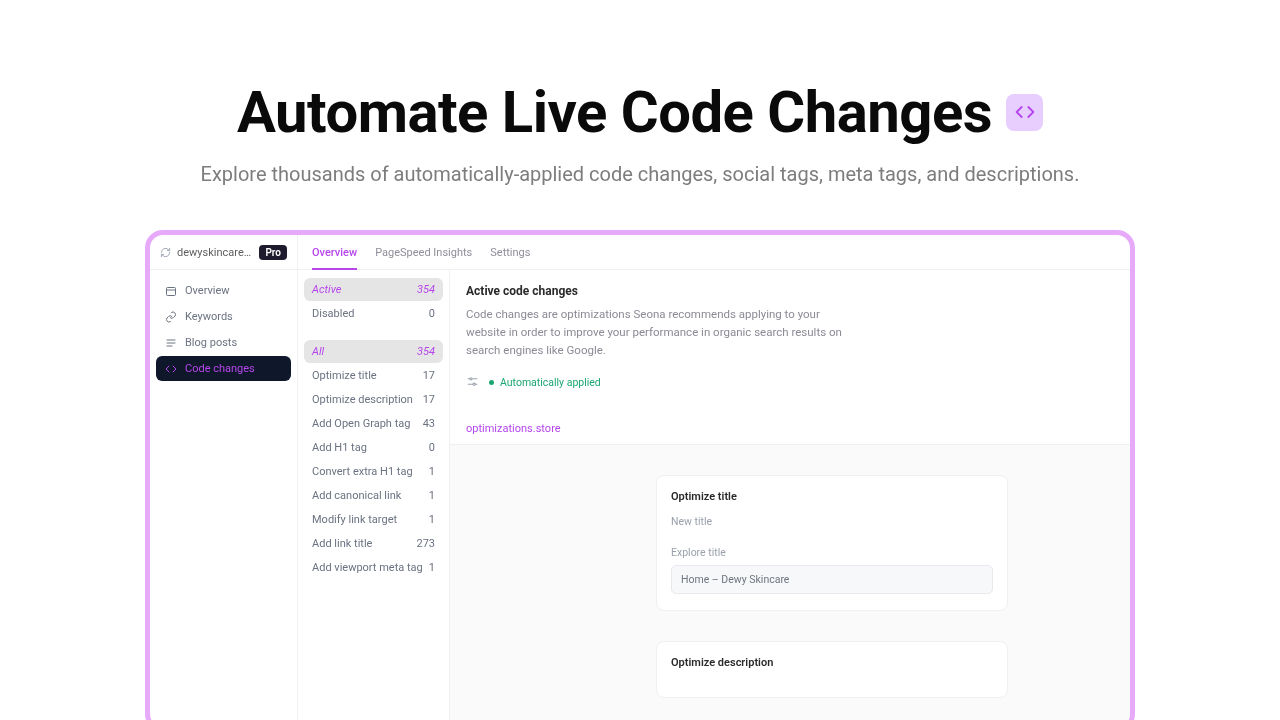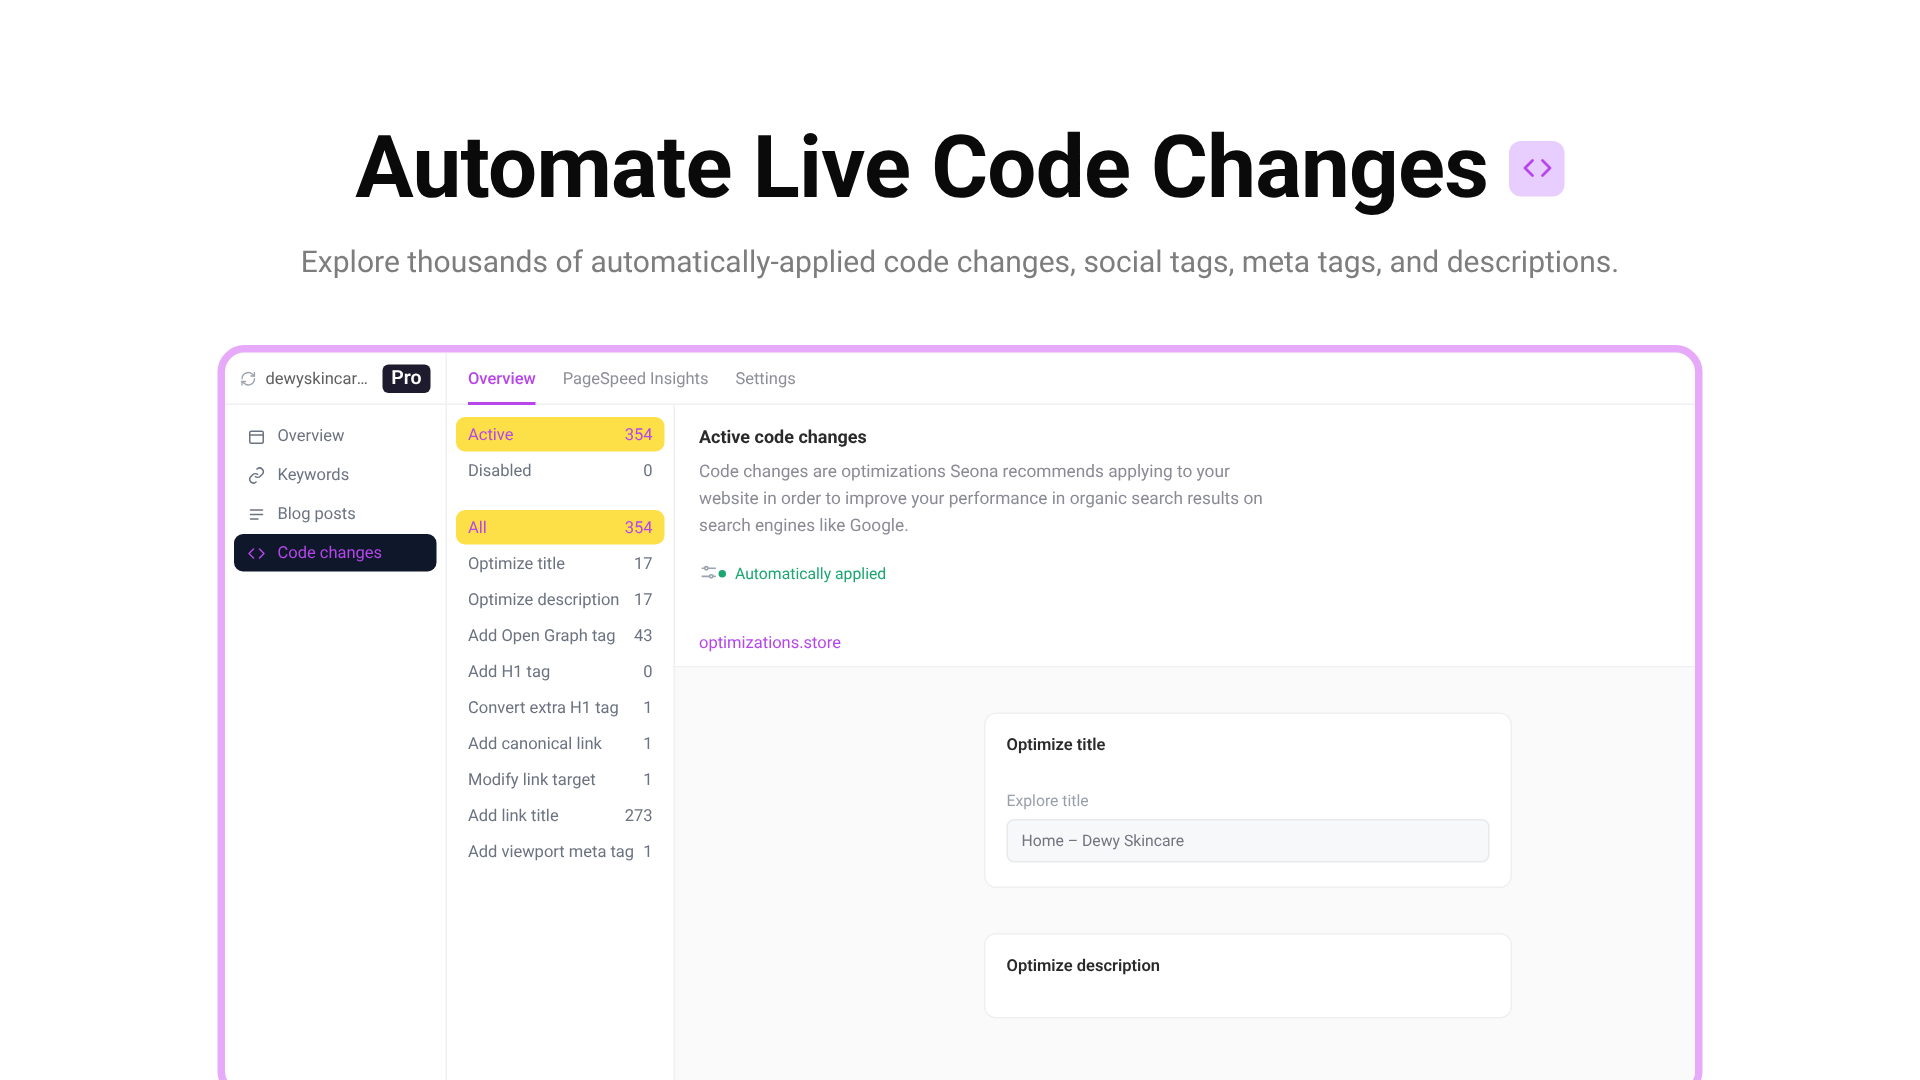--- a/index.html
+++ b/index.html
@@ -9,45 +9,45 @@
 .hero-title { display: inline-flex; align-items: center; gap: 14px; }
 .hero-title h1 { font-size: 58px; font-weight: 700; color: #0a0a0a; letter-spacing: -0.5px; }
 .hero-badge { width: 37px; height: 37px; background: #e7ceff; border-radius: 8px; display: flex; align-items: center; justify-content: center; }
 .hero-sub { margin-top: 16px; font-size: 20px; color: #7d7d7d; font-weight: 400; }
 
 .app-frame { margin: 44px auto 0; width: 990px; height: 502px; border: 5px solid #e7a9f9; border-radius: 18px; background: #fff; overflow: hidden; position: relative; }
 
 .app-header { height: 35px; border-bottom: 1px solid #eef0f2; display: flex; align-items: stretch; }
 .site-block { width: 148px; border-right: 1px solid #eef0f2; display: flex; align-items: center; padding: 0 10px; gap: 6px; }
 .site-name { font-size: 11px; color: #5e5e5e; white-space: nowrap; overflow: hidden; text-overflow: ellipsis; flex: 1; }
-.pro-pill { background: #1f1b2e; color: #fff; font-size: 13px; font-weight: 600; padding: 2px 6px; border-radius: 4px; }
+.pro-pill { background: #1f1b2e; color: #fff; font-size: 10px; font-weight: 600; padding: 2px 6px; border-radius: 4px; }
 .refresh-icon { color: #9ca3af; flex-shrink: 0; }
 
 .tabs { display: flex; align-items: stretch; padding-left: 14px; gap: 18px; }
 .tab { display: flex; align-items: center; font-size: 11px; color: #8e8e9a; position: relative; cursor: pointer; }
 .tab.active { color: #b646ec; font-weight: 500; }
 .tab.active::after { content: ''; position: absolute; bottom: -1px; left: 0; right: 0; height: 2px; background: #b646ec; }
 
 .app-body { display: flex; height: calc(100% - 35px); }
 
 .sidebar { width: 148px; border-right: 1px solid #eef0f2; padding: 8px 6px; }
 .nav-item { display: flex; align-items: center; gap: 8px; padding: 6px 8px; font-size: 11px; color: #6b7280; border-radius: 6px; cursor: pointer; margin-bottom: 1px; }
 .nav-item.active { background: #0f172a; color: #b646ec; }
 .nav-icon { width: 13px; height: 13px; display: flex; align-items: center; justify-content: center; flex-shrink: 0; }
 
 .middle-col { width: 152px; border-right: 1px solid #eef0f2; padding: 8px 6px; }
 .status-item { display: flex; align-items: center; justify-content: space-between; padding: 5px 8px; font-size: 11px; color: #6b7280; border-radius: 6px; cursor: pointer; margin-bottom: 1px; }
-.status-item.active { background: #fde047; color: #b646ec; }
+.status-item.active { background: #e5e5e5; color: #b646ec; font-style: italic; }
 .status-num { font-size: 11px; }
 .cat-gap { height: 14px; }
 
 .main-col { flex: 1; padding: 14px 16px 0 16px; overflow: hidden; position: relative; }
 .main-title { font-size: 12px; font-weight: 700; color: #2a2a2a; margin-bottom: 8px; }
 .main-desc { font-size: 11.5px; color: #8b8b96; line-height: 1.55; max-width: 380px; }
-.auto-row { display: flex; gap: 0; margin-top: 14px; }
+.auto-row { display: flex; gap: 10px; margin-top: 14px; }
 .auto-pill { display: inline-flex; align-items: center; gap: 6px; font-size: 10.5px; color: #1ba672; }
 .auto-dot { width: 5px; height: 5px; border-radius: 50%; background: #1ba672; }
 .adjust-icon { color: #9ca3af; }
 
 .site-label { font-size: 11px; color: #b646ec; margin-top: 30px; padding-bottom: 9px; border-bottom: 1px solid #eef0f2; margin-left: -16px; margin-right: -16px; padding-left: 16px; }
 
 .below-area { background: #fafafb; margin: 0 -16px; padding: 30px 16px 0; height: 400px; }
 
 .cards { margin-left: 190px; display: flex; flex-direction: column; gap: 30px; }
 .card { background: #fff; border: 1px solid #eef0f2; border-radius: 8px; padding: 14px 14px 16px; width: 352px; }
@@ -203,20 +203,21 @@
           <span class="auto-dot"></span>
           <span>Automatically applied</span>
         </span>
       </div>
       <div class="site-label">optimizations.store</div>
 
       <div class="below-area">
         <div class="cards">
           <div class="card">
             <div class="card-title">Optimize title</div>
+            <div class="card-label">New title</div>
             <div class="card-gap"></div>
             <div class="card-label">Explore title</div>
             <div class="card-input">Home – Dewy Skincare</div>
           </div>
 
           <div class="card">
             <div class="card-title">Optimize description</div>
 
           </div>
         </div>

